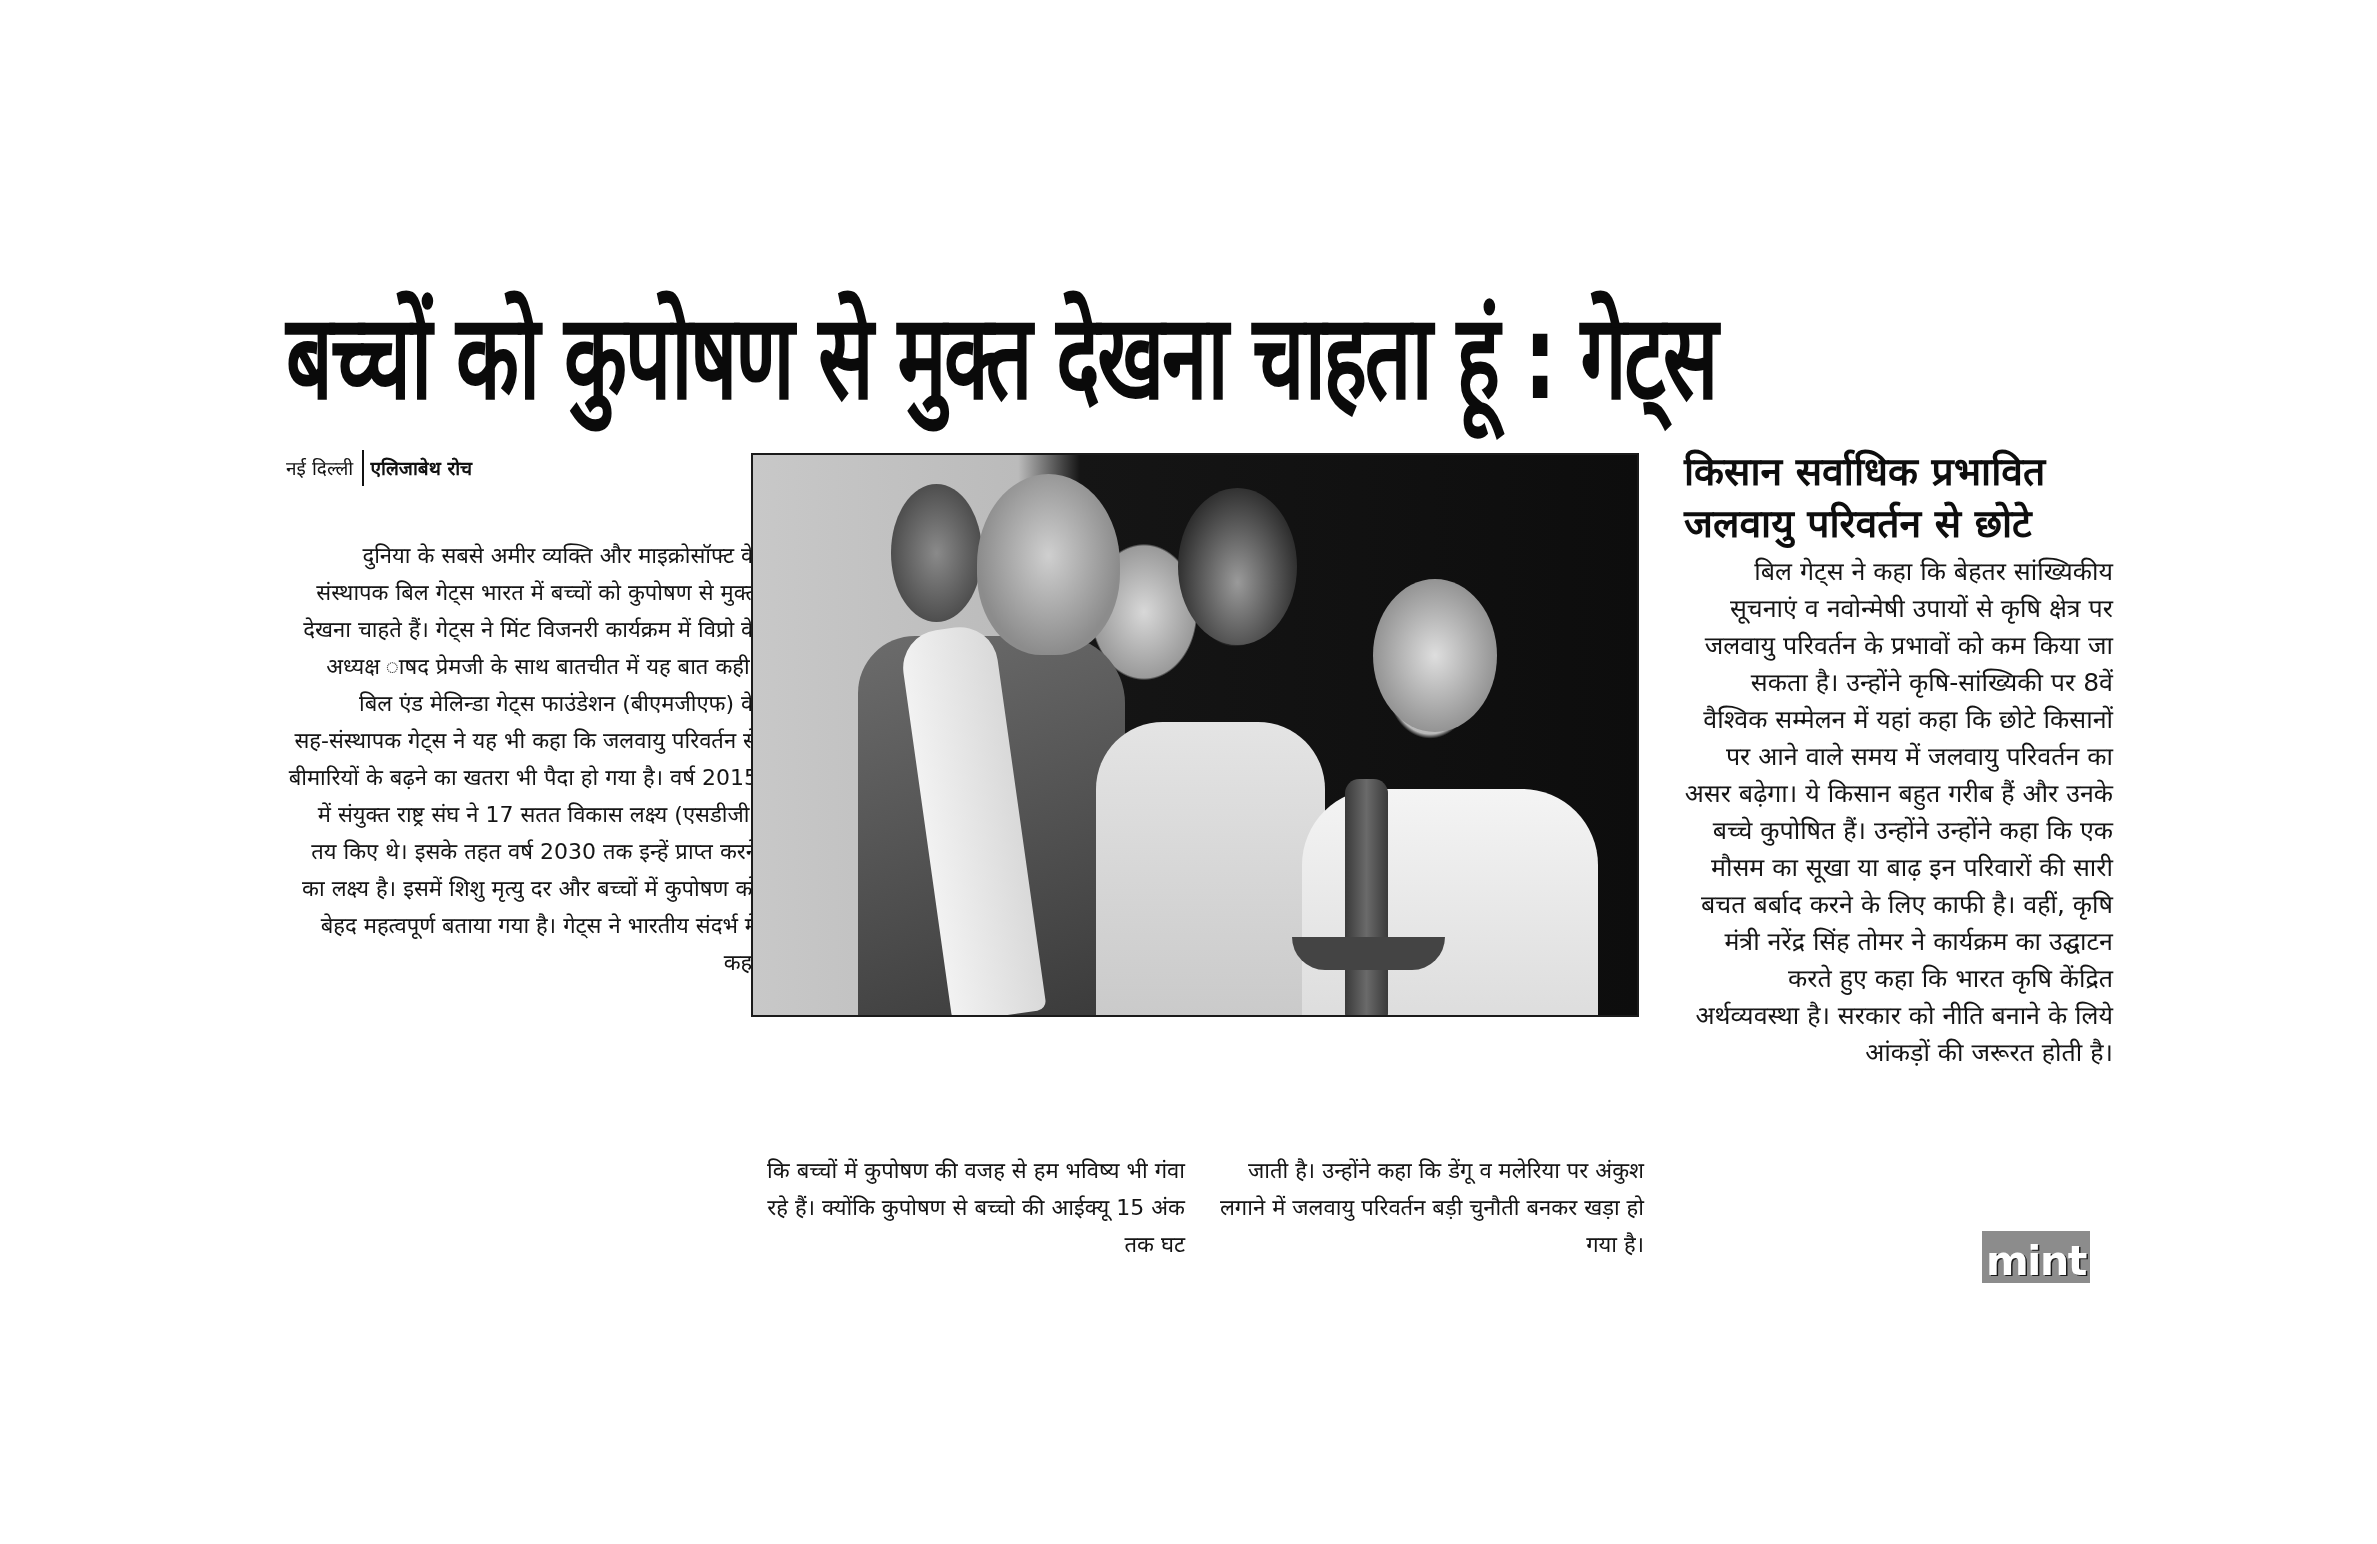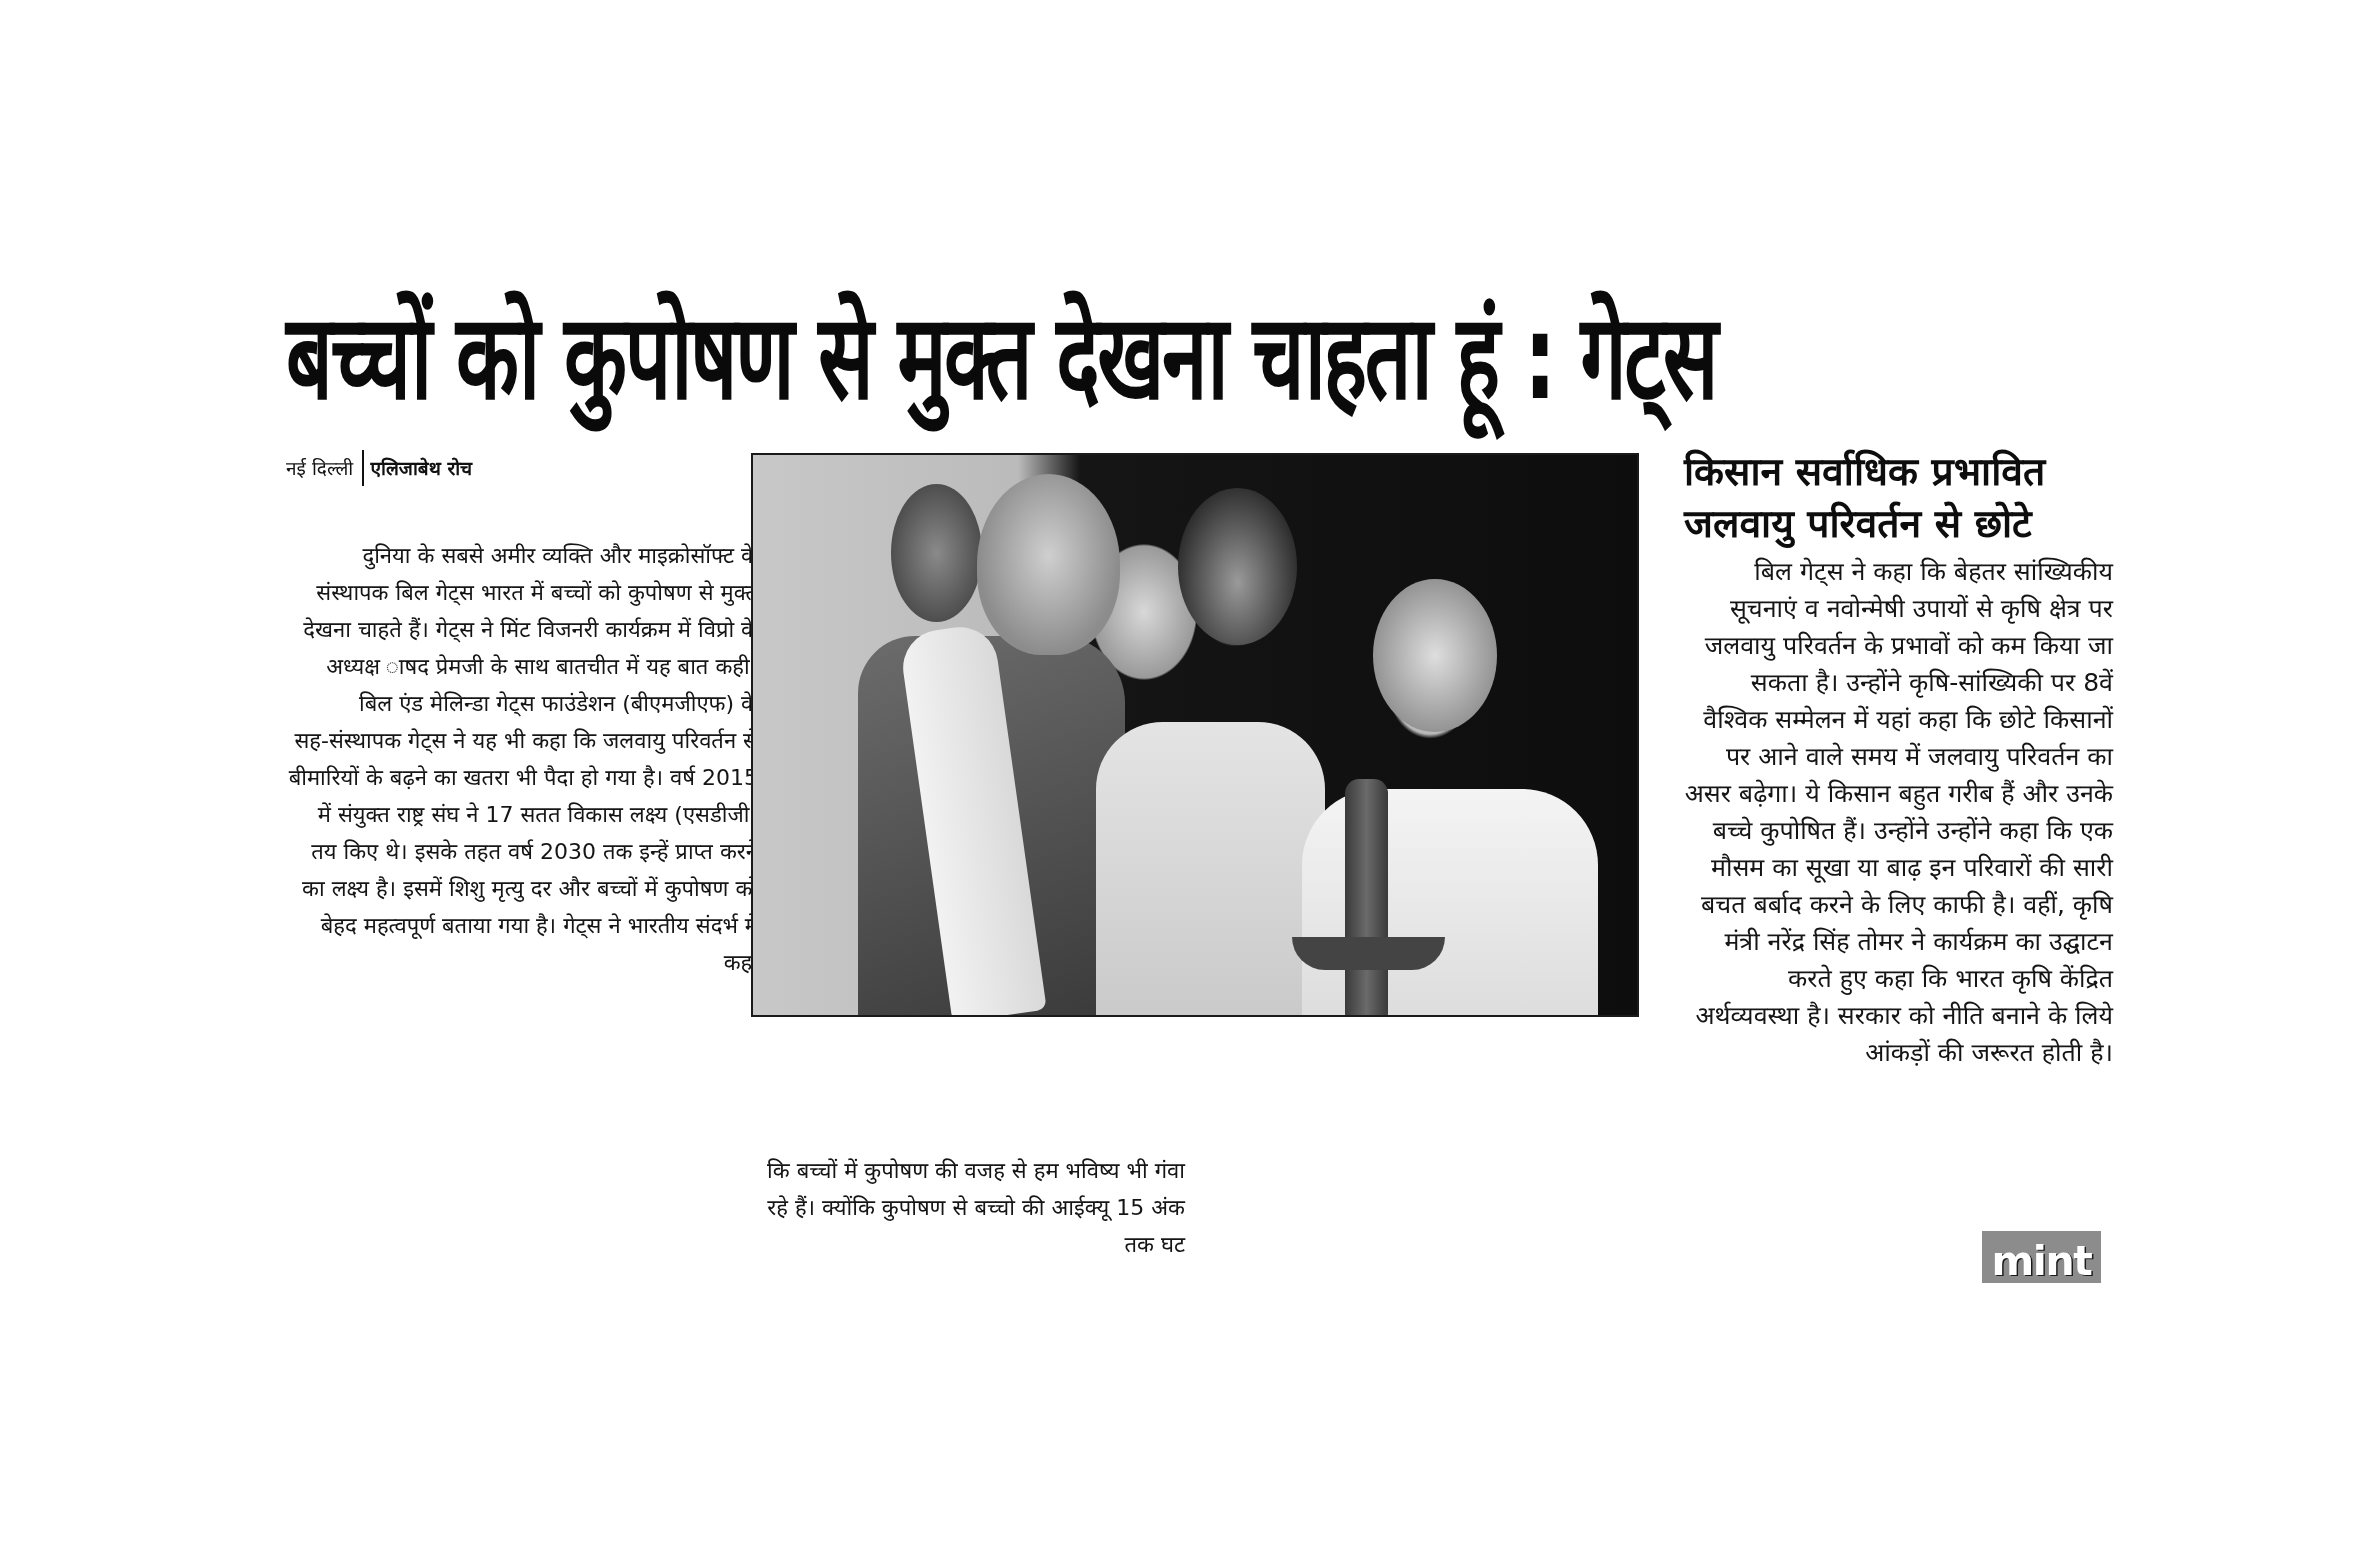--- a/index.html
+++ b/index.html
@@ -204,21 +204,21 @@
     top: 553px;
     width: 429px;
     font-size: 25px;
     line-height: 37px;
     text-align: left;
   }
   .mint-logo {
     position: absolute;
     left: 1982px;
     top: 1231px;
-    width: 119px;
+    width: 108px;
     height: 52px;
     background: #8c8c8c;
     display: flex;
     align-items: flex-end;
     justify-content: center;
     box-sizing: border-box;
     padding-bottom: 1px;
   }
   .mint-logo span {
     font-family: "DejaVu Sans", sans-serif;
@@ -259,20 +259,23 @@
     <div class="head-right"></div>
     <div class="lamp"></div>
     <div class="lamp-dish"></div>
   </div>
 
 
   <div class="col col-mid1">
     <p>कि बच्चों में कुपोषण की वजह से हम भविष्य भी गंवा रहे हैं। क्योंकि कुपोषण से बच्चो की आईक्यू 15 अंक तक घट</p>
   </div>
 
+  <div class="col col-mid2">
+    <p>जाती है। उन्होंने कहा कि डेंगू व मलेरिया पर अंकुश लगाने में जलवायु परिवर्तन बड़ी चुनौती बनकर खड़ा हो गया है।</p>
+  </div>
 
   <div class="sidebar-title">
     <div>किसान सर्वाधिक प्रभावित</div>
     <div>जलवायु परिवर्तन से छोटे</div>
   </div>
 
   <div class="col col-right">
     <p>बिल गेट्स ने कहा कि बेहतर सांख्यिकीय सूचनाएं व नवोन्मेषी उपायों से कृषि क्षेत्र पर जलवायु परिवर्तन के प्रभावों को कम किया जा सकता है। उन्होंने कृषि-सांख्यिकी पर 8वें वैश्विक सम्मेलन में यहां कहा कि छोटे किसानों पर आने वाले समय में जलवायु परिवर्तन का असर बढ़ेगा। ये किसान बहुत गरीब हैं और उनके बच्चे कुपोषित हैं। उन्होंने उन्होंने कहा कि एक मौसम का सूखा या बाढ़ इन परिवारों की सारी बचत बर्बाद करने के लिए काफी है। वहीं, कृषि मंत्री नरेंद्र सिंह तोमर ने कार्यक्रम का उद्घाटन करते हुए कहा कि भारत कृषि केंद्रित अर्थव्यवस्था है। सरकार को नीति बनाने के लिये आंकड़ों की जरूरत होती है।</p>
   </div>
 

